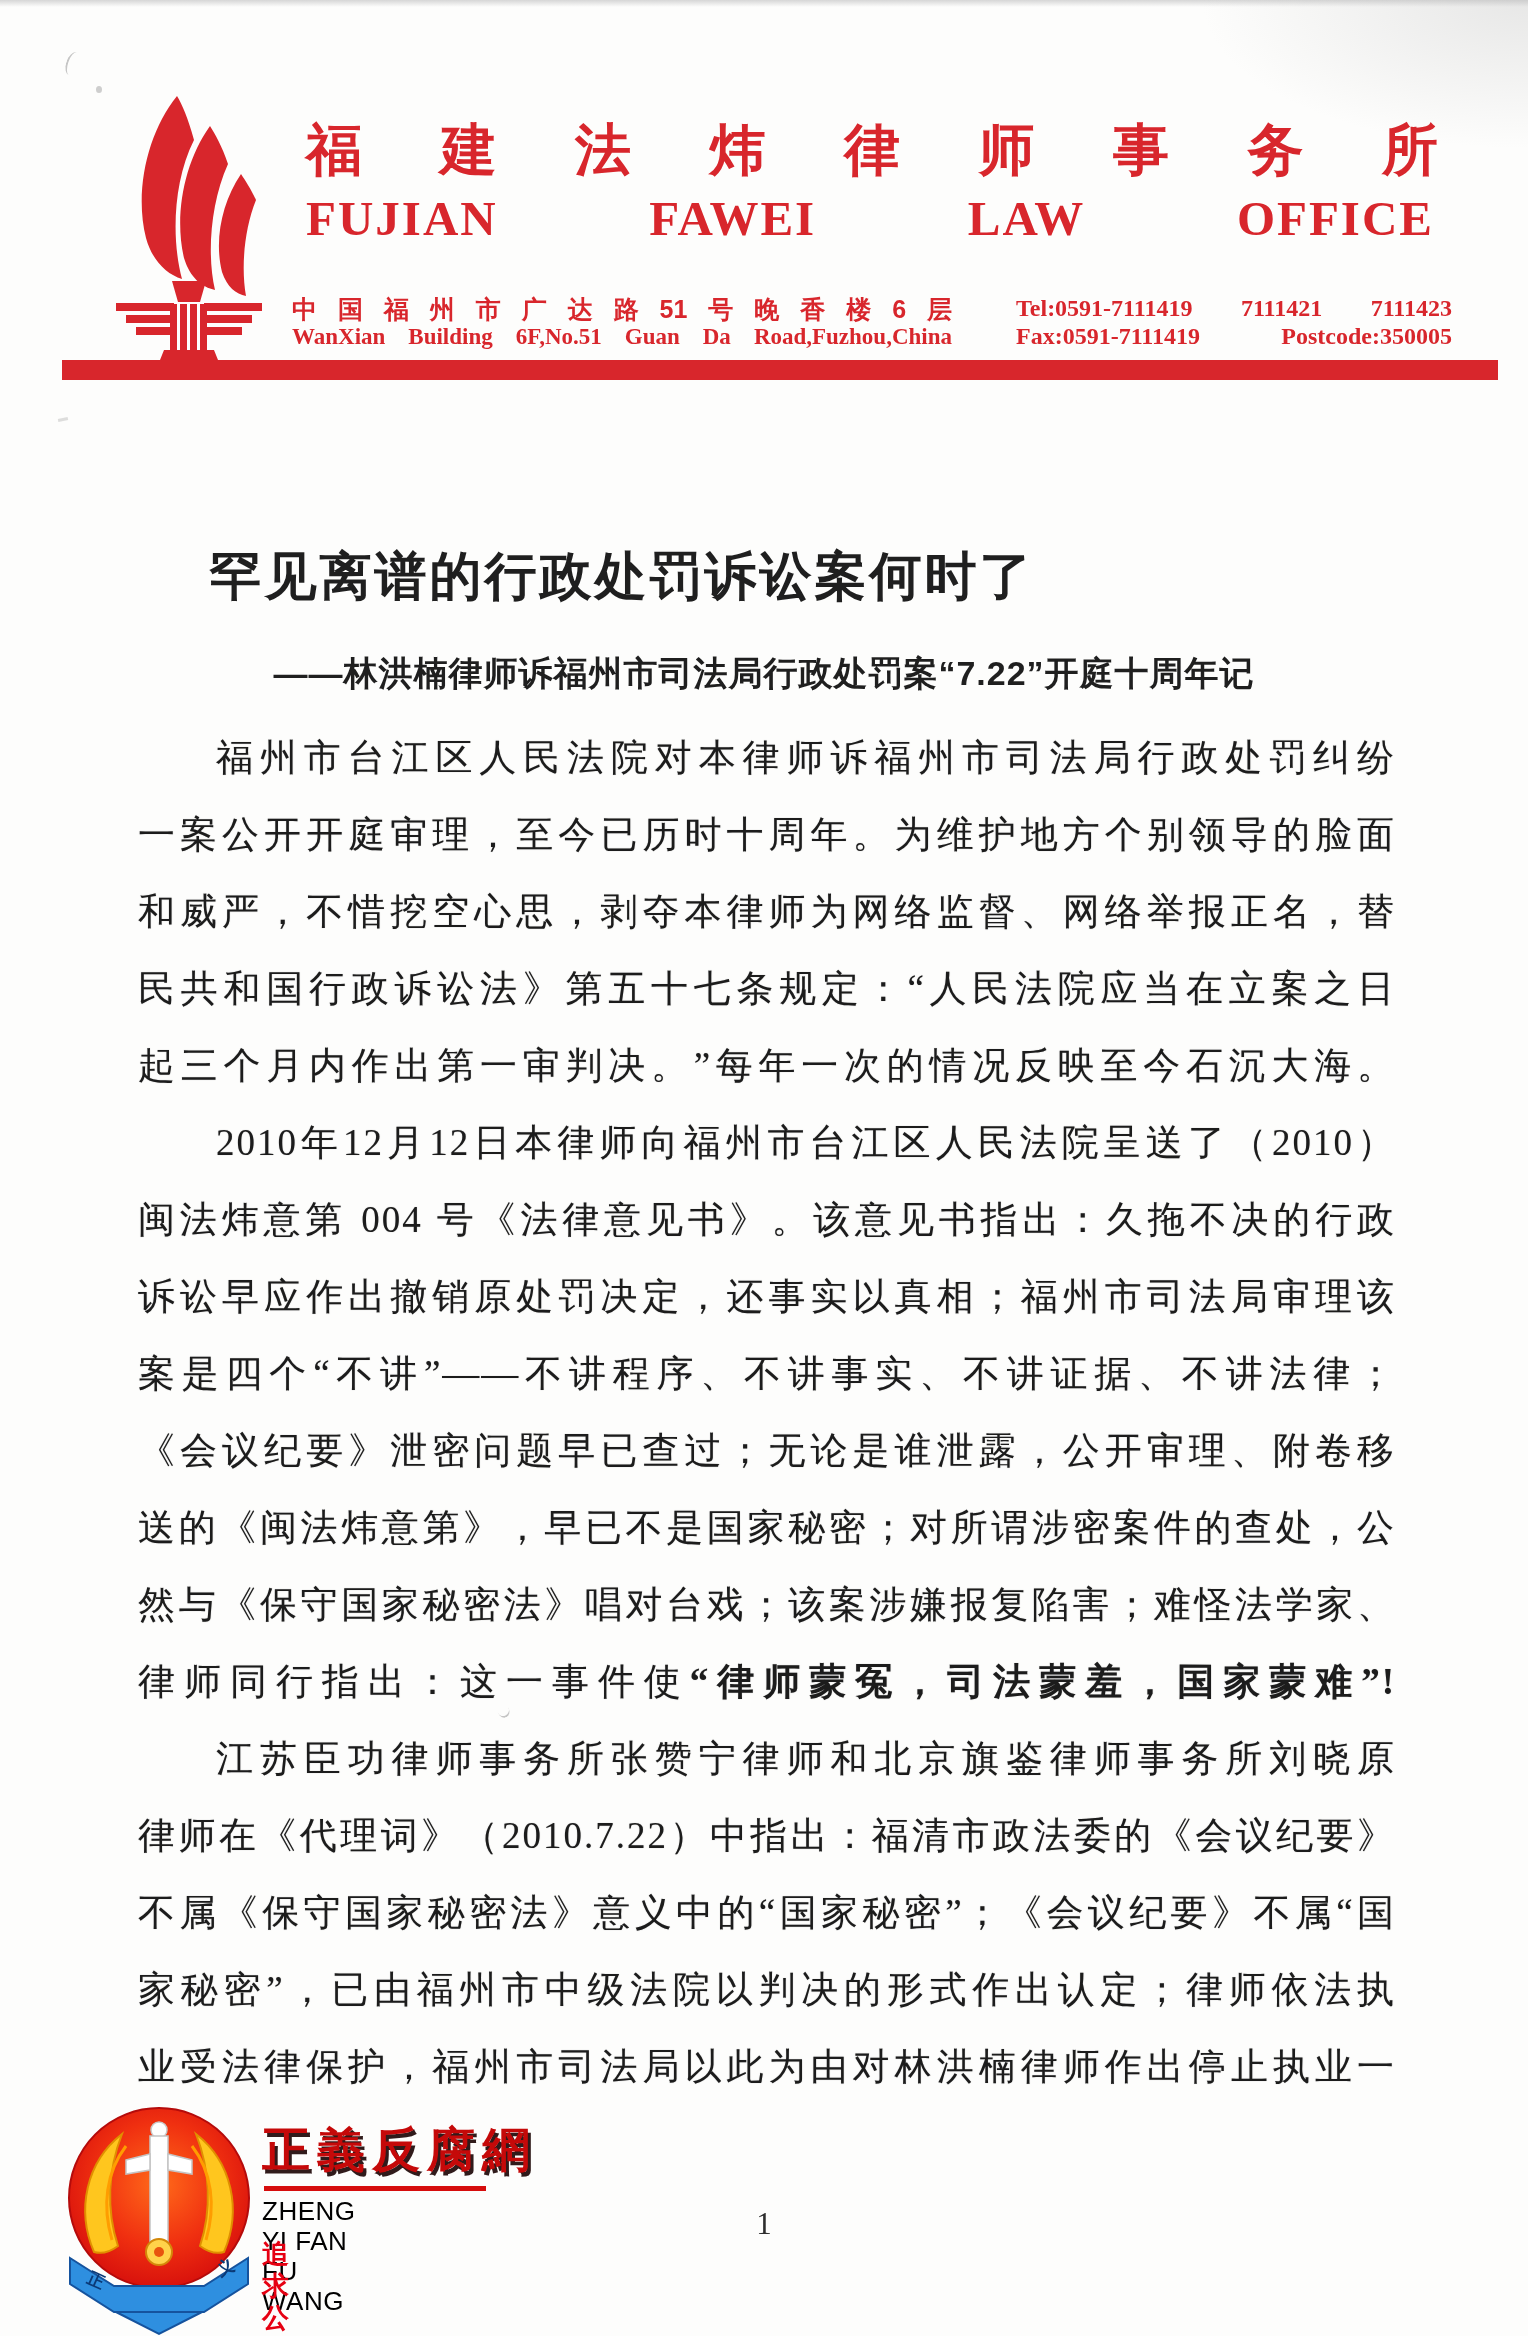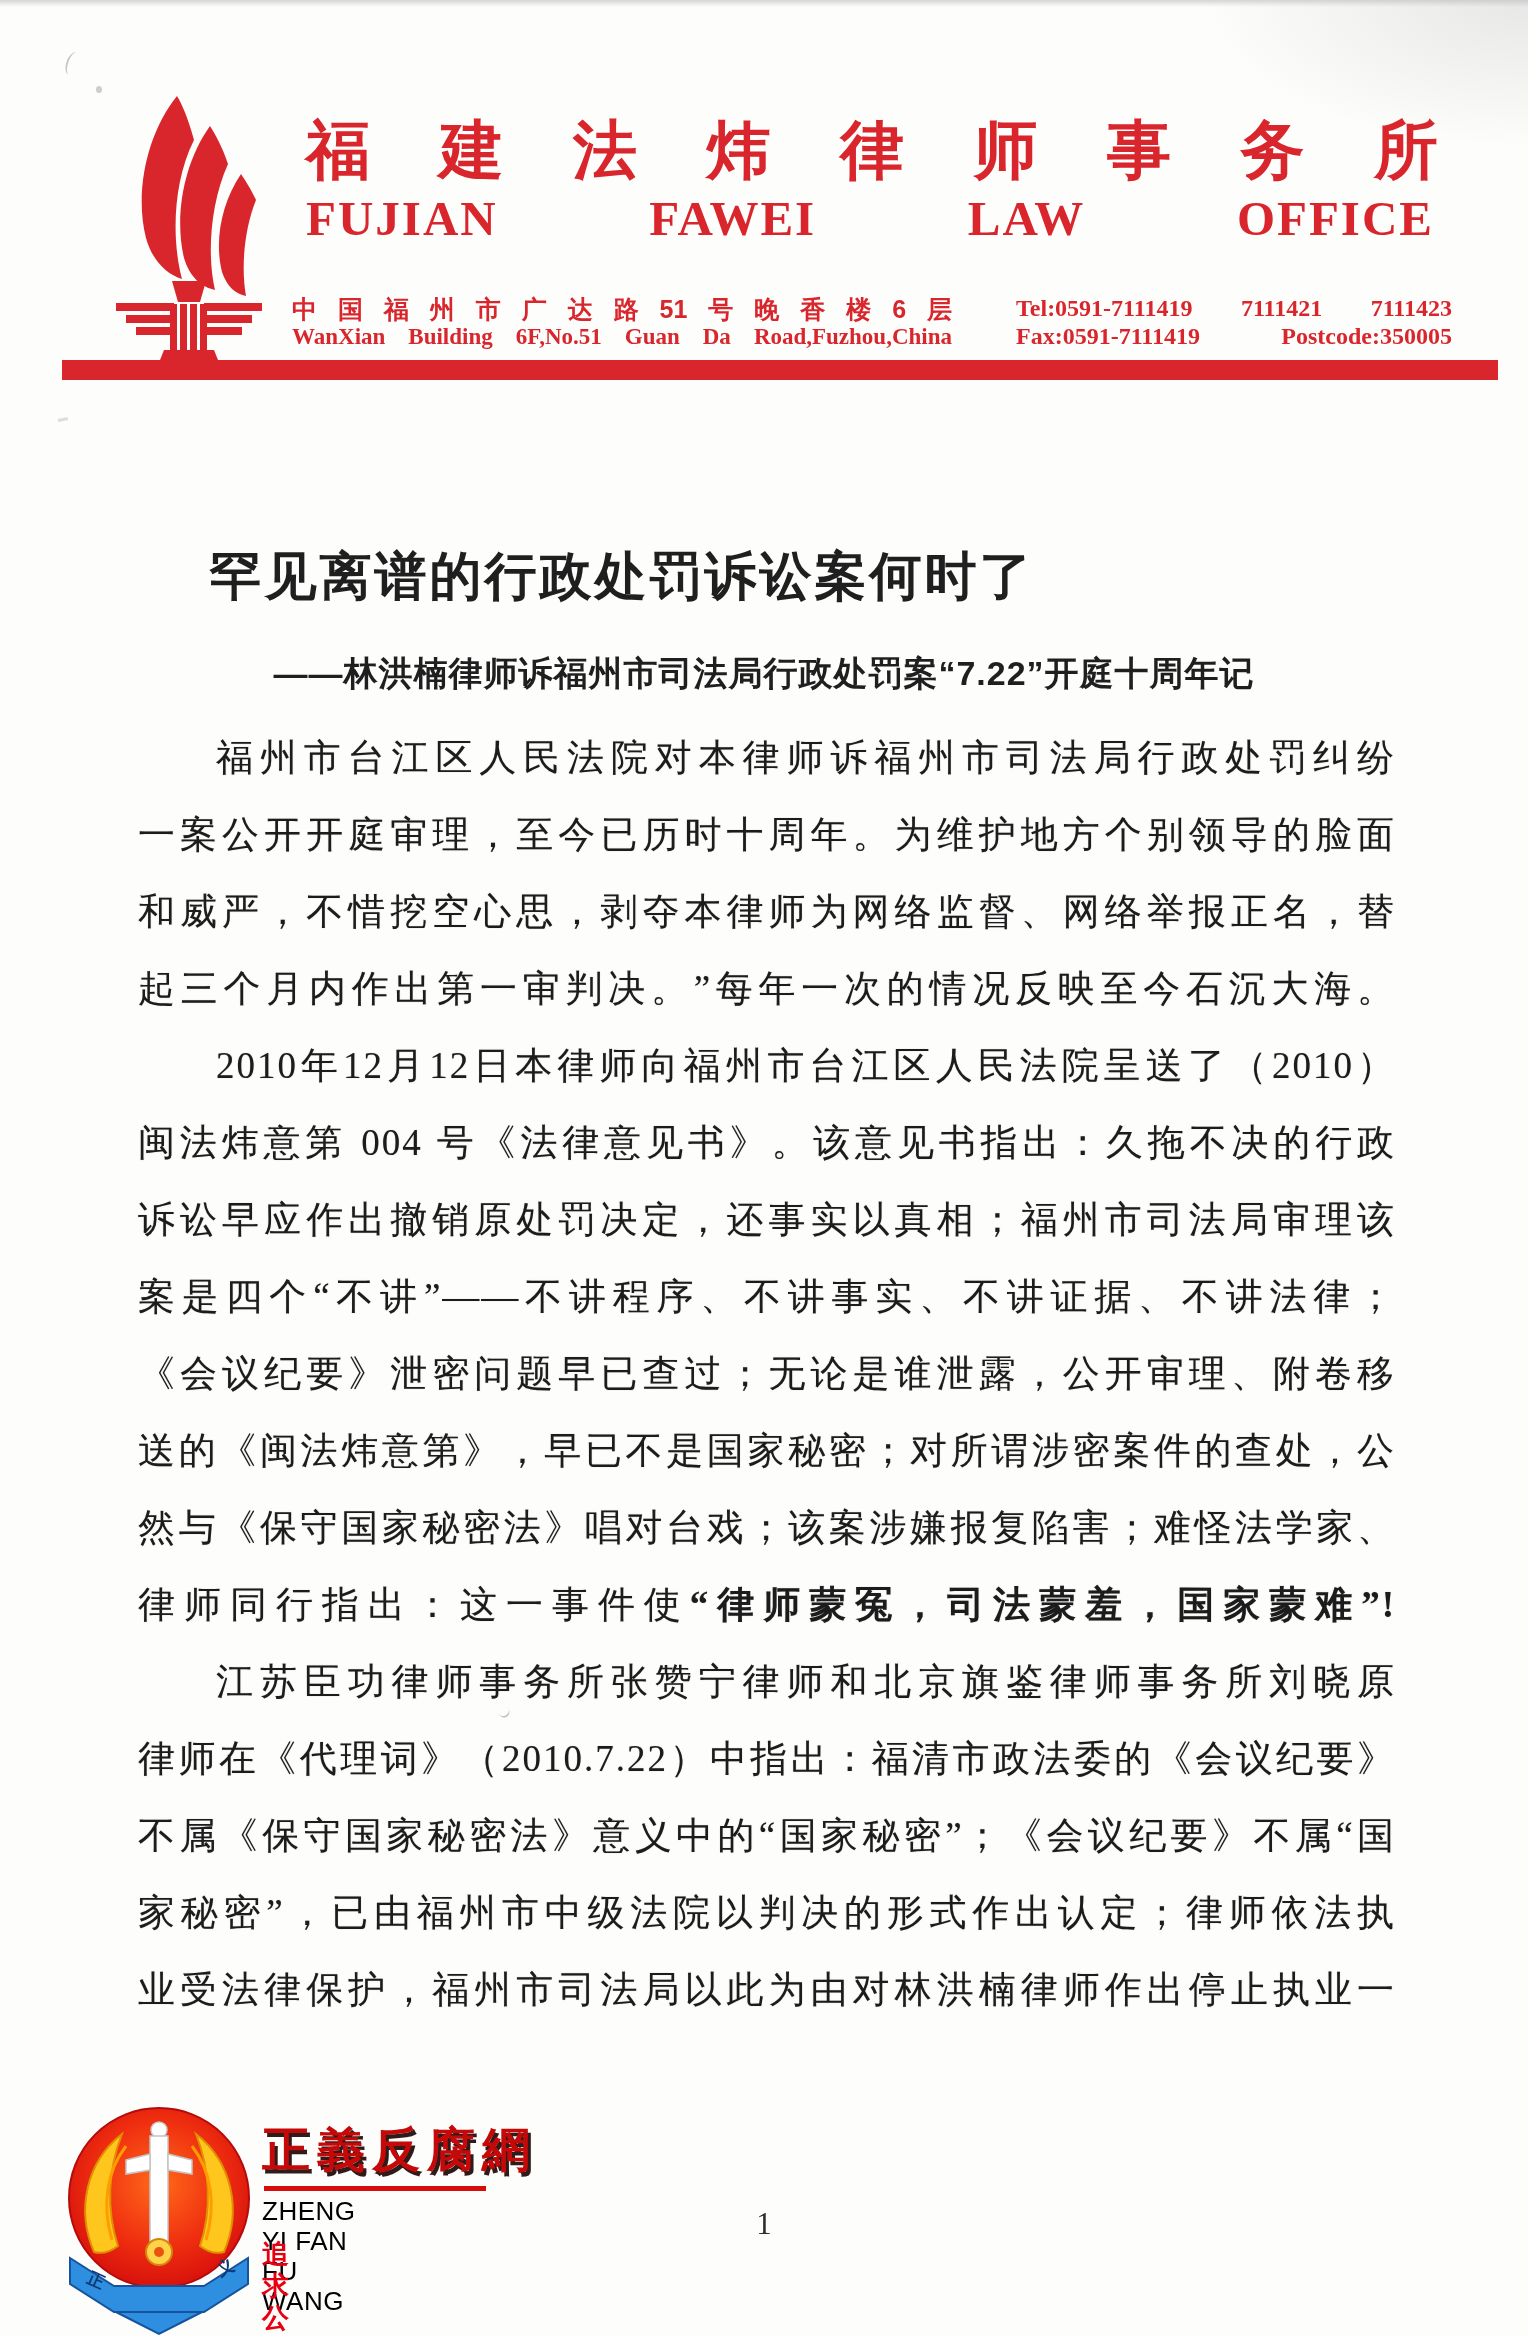--- a/index.html
+++ b/index.html
@@ -18,21 +18,21 @@
   .speck1{position:absolute;left:66px;top:52px;width:12px;height:24px;border-left:2px solid #9a9a9a;
           border-radius:60% 0 0 60%;transform:rotate(18deg);opacity:.55;}
   .speck2{position:absolute;left:96px;top:86px;width:6px;height:7px;background:#9f9f9f;border-radius:50%;opacity:.5;}
   .speck3{position:absolute;left:58px;top:418px;width:10px;height:3px;background:#b5b5b5;opacity:.45;transform:rotate(-12deg);}
   .speck4{position:absolute;left:497px;top:1702px;width:12px;height:14px;border-bottom:2px solid #8f8f8f;
           border-radius:0 0 70% 70%;transform:rotate(-25deg);opacity:.5;}
 
   
   .lh-cn{position:absolute;left:306px;top:102px;width:1132px;height:96px;
          font-family:"Liberation Sans","DejaVu Sans",sans-serif;font-weight:700;
-         font-size:64px;line-height:96px;color:var(--red);
+         font-size:56px;line-height:96px;color:var(--red);
          text-align:justify;text-align-last:justify;letter-spacing:0;}
   .lh-en{position:absolute;left:306px;top:194px;width:1128px;display:flex;justify-content:space-between;
          font-family:"Liberation Serif",serif;font-weight:700;font-size:49px;line-height:1;color:var(--red);
          letter-spacing:2px;}
   .addr-cn{position:absolute;left:292px;top:296px;width:660px;font-family:"Liberation Sans",sans-serif;
            font-weight:700;font-size:25px;line-height:26px;color:var(--red);
            text-align:justify;text-align-last:justify;}
   .addr-en{position:absolute;left:292px;top:324px;width:660px;font-family:"Liberation Serif",serif;
            font-weight:700;font-size:23px;line-height:25px;color:var(--red);
            text-align:justify;text-align-last:justify;}
@@ -136,20 +136,21 @@
     <div class="redbar"></div>
   </div>
 
   <div class="doc-title">罕见离谱的行政处罚诉讼案何时了</div>
   <div class="doc-subtitle">——林洪楠律师诉福州市司法局行政处罚案“7.22”开庭十周年记</div>
 
   <div class="body-text">
     <div class="bl indent">福州市台江区人民法院对本律师诉福州市司法局行政处罚纠纷</div>
     <div class="bl">一案公开开庭审理，至今已历时十周年。为维护地方个别领导的脸面</div>
     <div class="bl">和威严，不惜挖空心思，剥夺本律师为网络监督、网络举报正名，替</div>
+    <div class="bl">民共和国行政诉讼法》第五十七条规定：“人民法院应当在立案之日</div>
     <div class="bl">起三个月内作出第一审判决。”每年一次的情况反映至今石沉大海。</div>
     <div class="bl indent">2010年12月12日本律师向福州市台江区人民法院呈送了（2010）</div>
     <div class="bl">闽法炜意第 004 号《法律意见书》。该意见书指出：久拖不决的行政</div>
     <div class="bl">诉讼早应作出撤销原处罚决定，还事实以真相；福州市司法局审理该</div>
     <div class="bl">案是四个“不讲”——不讲程序、不讲事实、不讲证据、不讲法律；</div>
     <div class="bl">《会议纪要》泄密问题早已查过；无论是谁泄露，公开审理、附卷移</div>
     <div class="bl">送的《闽法炜意第》，早已不是国家秘密；对所谓涉密案件的查处，公</div>
     <div class="bl">然与《保守国家秘密法》唱对台戏；该案涉嫌报复陷害；难怪法学家、</div>
     <div class="bl"><span>律师同行指出：这一事件使</span><span class="b">“律师蒙冤，司法蒙羞，国家蒙难”!</span></div>
     <div class="bl indent">江苏臣功律师事务所张赞宁律师和北京旗鉴律师事务所刘晓原</div>

